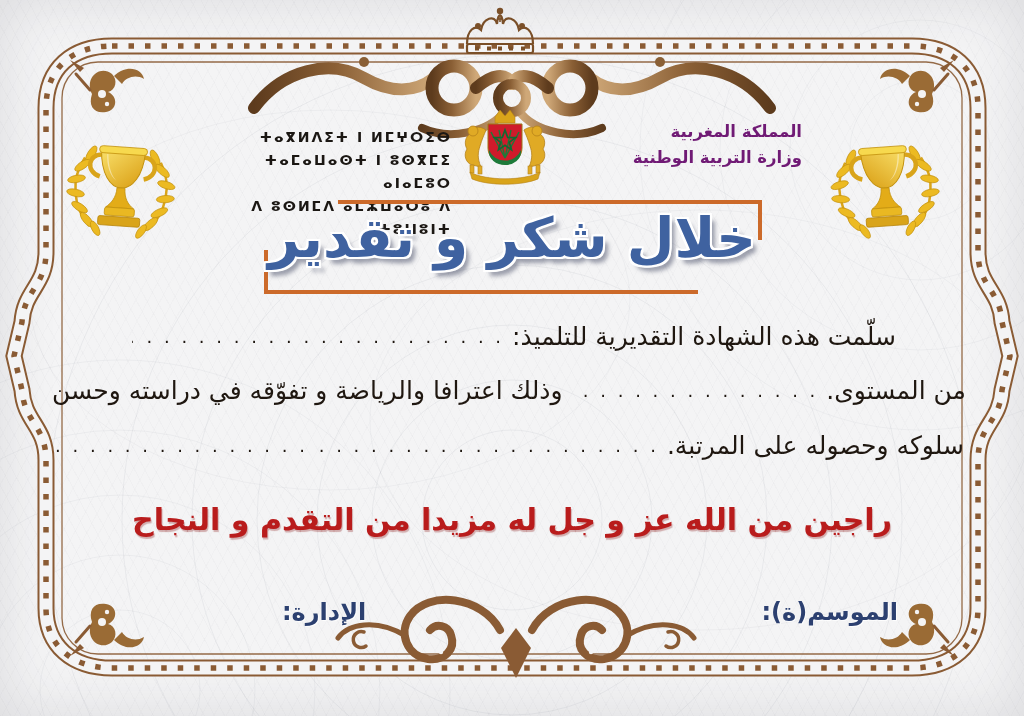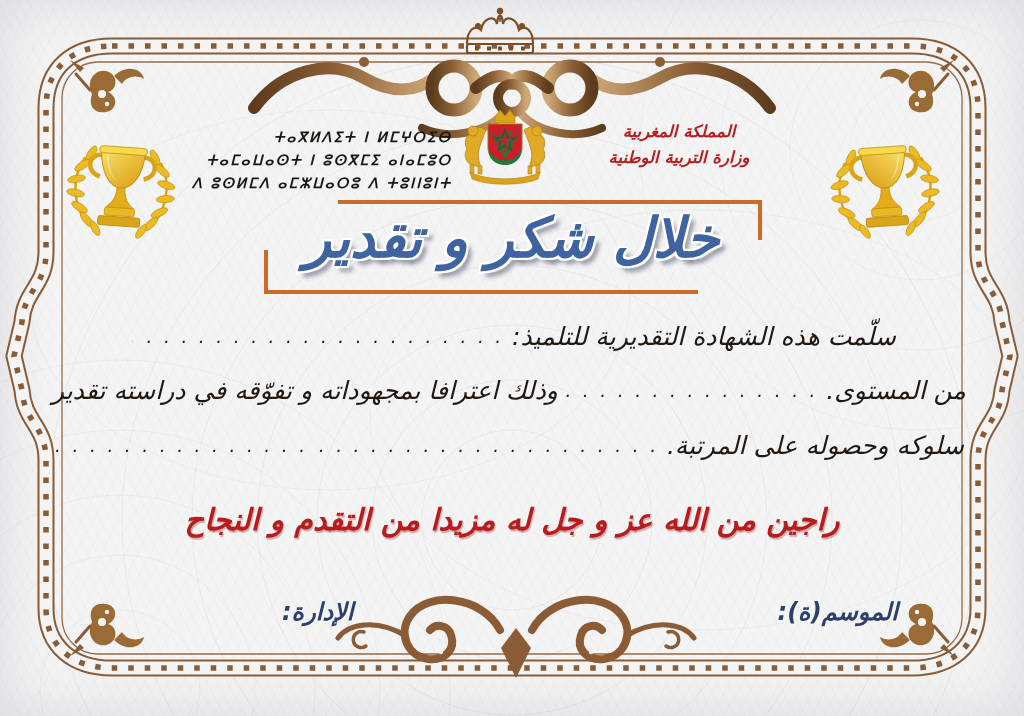--- a/index.html
+++ b/index.html
@@ -1,39 +1,38 @@
 <!DOCTYPE html>
 <html lang="ar"><head>
 <meta charset="utf-8">
 <style>
   html,body{margin:0;padding:0;background:#dcdcdf;}
   .page{
     position:relative; width:1024px; height:716px; overflow:hidden;
     background:#f4f4f5;
     font-family:"DejaVu Sans", sans-serif;
     box-shadow: inset 0 0 60px rgba(40,40,60,.12);
-    font-style: italic;
   }
   .page::before{
     content:""; position:absolute; inset:0; pointer-events:none;
     background:
       repeating-linear-gradient(62deg, rgba(60,60,80,.025) 0 1px, transparent 1px 9px),
       repeating-linear-gradient(-62deg, rgba(60,60,80,.02) 0 1px, transparent 1px 11px);
   }
   svg{display:block}
   .abs{position:absolute;}
 
   
   .tifinagh{
     left:190px; top:126px; width:262px; text-align:right; direction:ltr;
     font-size:14px; font-weight:bold; letter-spacing:2px; line-height:23px; color:#1b1713;
   }
   .ministry{
-    left:556px; top:119px; width:246px; text-align:center; direction:rtl;
-    font-size:16.5px; font-weight:bold; line-height:26px; color:#b91c1c;
+    left:556px; top:119px; width:246px; text-align:right; direction:rtl;
+    font-size:16.5px; font-weight:bold; line-height:26px; color:#701a75;
   }
 
   
   .title{
     left:258px; top:206px; width:508px; text-align:center; direction:rtl;
     font-size:55px; font-weight:bold; color:#3f62a0; letter-spacing:-1px;
     text-shadow:
       -2px -2px 0 #fff, 2px -2px 0 #fff, -2px 2px 0 #fff, 2px 2px 0 #fff,
       0 -2px 0 #fff, 0 2px 0 #fff, -2px 0 0 #fff, 2px 0 0 #fff,
       5px 6px 4px rgba(80,85,110,.55);
@@ -255,21 +254,21 @@
   <div class="abs bracket-bottom"></div>
   <div class="abs title">خلال شكر و تقدير</div>
 
   <div class="abs bline l1">
     <span class="lbl">سلّمت هذه الشهادة التقديرية للتلميذ:</span>
     <span class="dots">. . . . . . . . . .  . . . . . . . . . . . . . . . . . . . . . . . . . .</span>
   </div>
   <div class="abs bline l2">
     <span class="lbl">من المستوى.</span>
     <span class="dots">. . . . . . . . . . . . . . . . . . . . . . . .</span>
-    <span class="lbl">وذلك اعترافا بمجهوداته و تفوّقه في دراسته تقدير</span>
+    <span class="lbl">وذلك اعترافا والرياضة و تفوّقه في دراسته وحسن</span>
   </div>
   <div class="abs bline l3">
     <span class="lbl">سلوكه وحصوله على المرتبة.</span>
     <span class="dots" style="flex:1.35">. . . . . . . . . . . . . . . . . . . .</span>
     <span class="dots">. . . . . . . . . . . . . . . .</span>
   </div>
 
   <div class="abs dua">راجين من الله عز و جل له مزيدا من التقدم و النجاح</div>
 
   <div class="abs sig teacher">الموسم(ة):</div>

